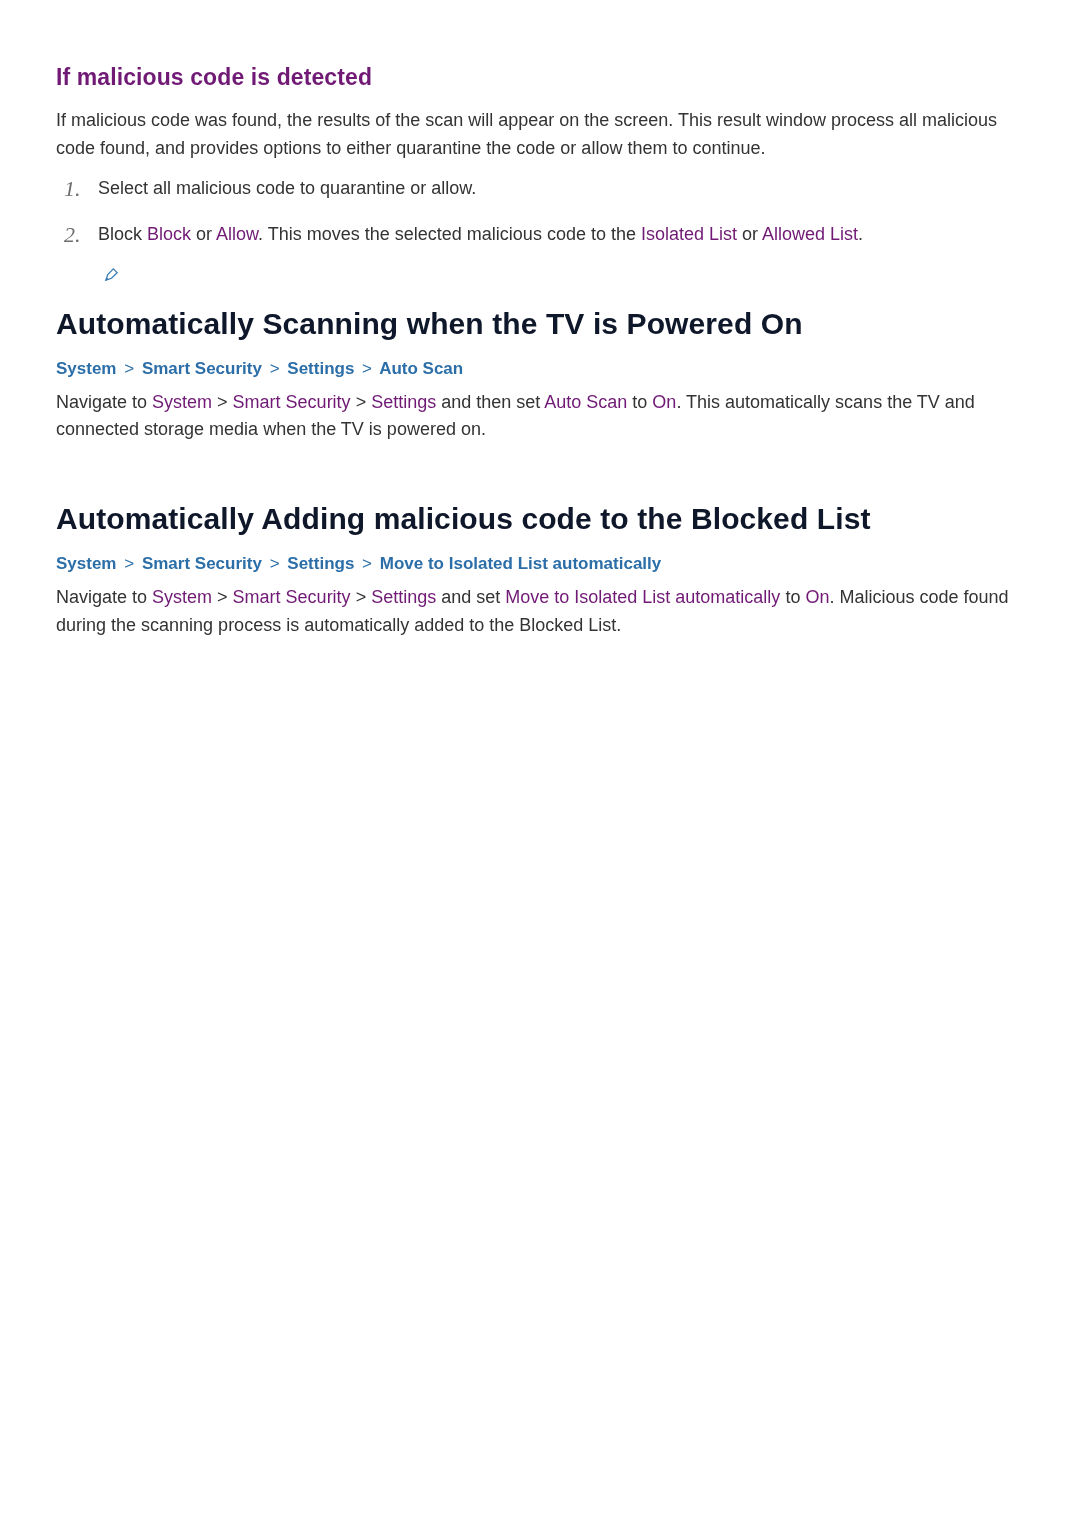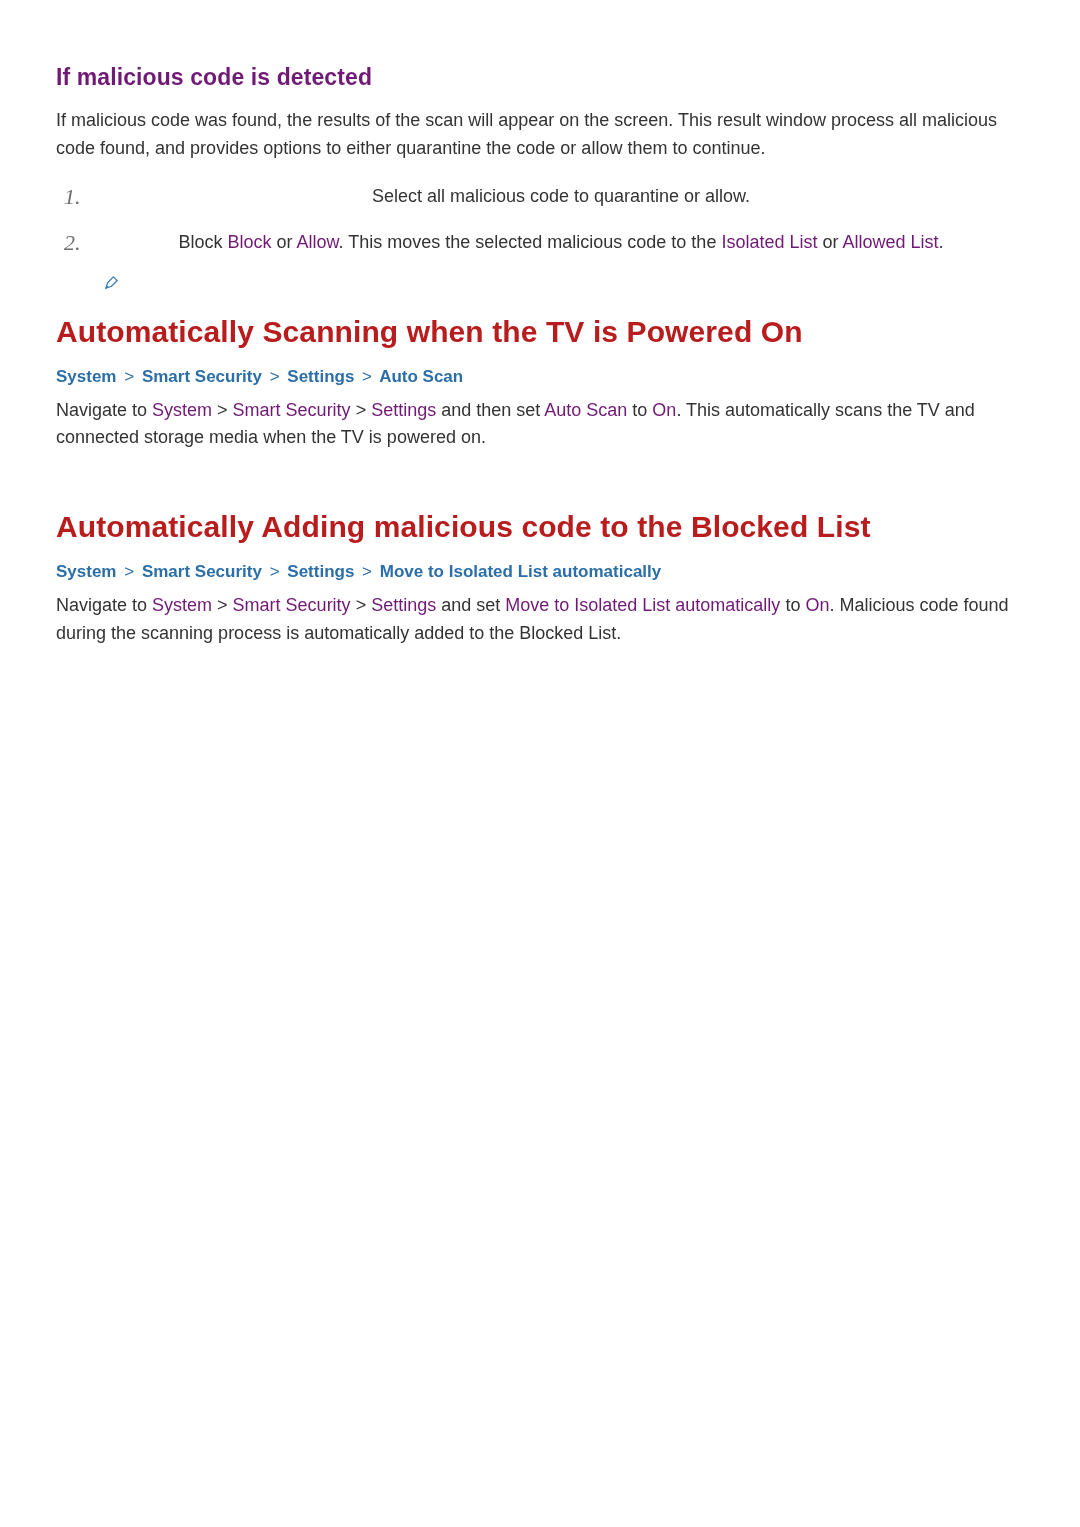--- a/index.html
+++ b/index.html
@@ -11,21 +11,21 @@
   }
 
   .h3 {
     color: #701a75;
     font-size: 23px;
     font-weight: 600;
     letter-spacing: 0.1px;
     margin-bottom: 16px;
   }
   .h2 {
-    color: #b91c1c;
+    color: #0f172a;
     font-size: 30px;
     font-weight: 600;
     letter-spacing: 0.1px;
     margin-top: 58px;
     margin-bottom: 18px;
   }
   .body-text {
     font-size: 18px;
     line-height: 1.55;
     color: #333333;
@@ -37,22 +37,21 @@
     color: #7d7d7d;
   }
   .kw { color: #701a75; }          
   .kw-b { color: #2b6ea8; font-weight: 600; } 
   .gt { color: #333; }
 
   ol.steps {
     list-style: none;
     counter-reset: step;
     padding-left: 0;
-    margin-top: 20px;
-    text-align: center;
+    margin-top: 12px;
   }
   ol.steps > li {
     counter-increment: step;
     position: relative;
     padding-left: 42px;
     font-size: 18px;
     line-height: 1.55;
     margin-bottom: 18px;
   }
   ol.steps > li::before {

